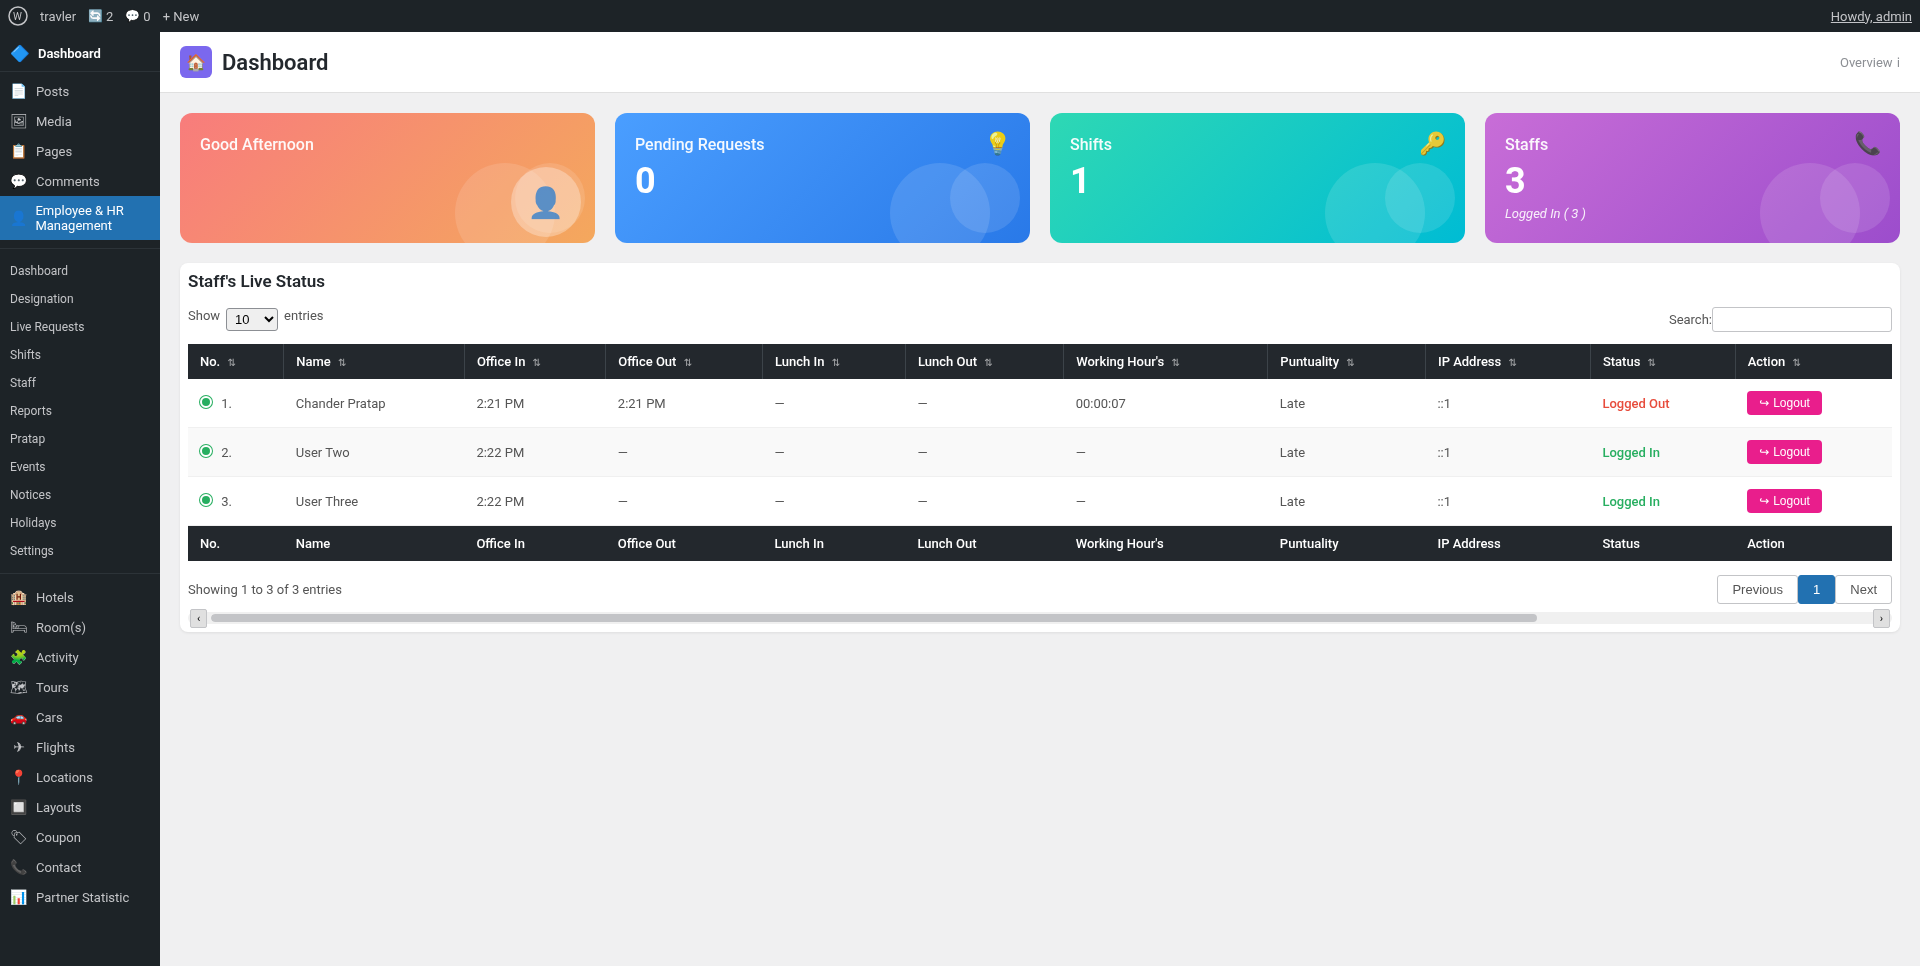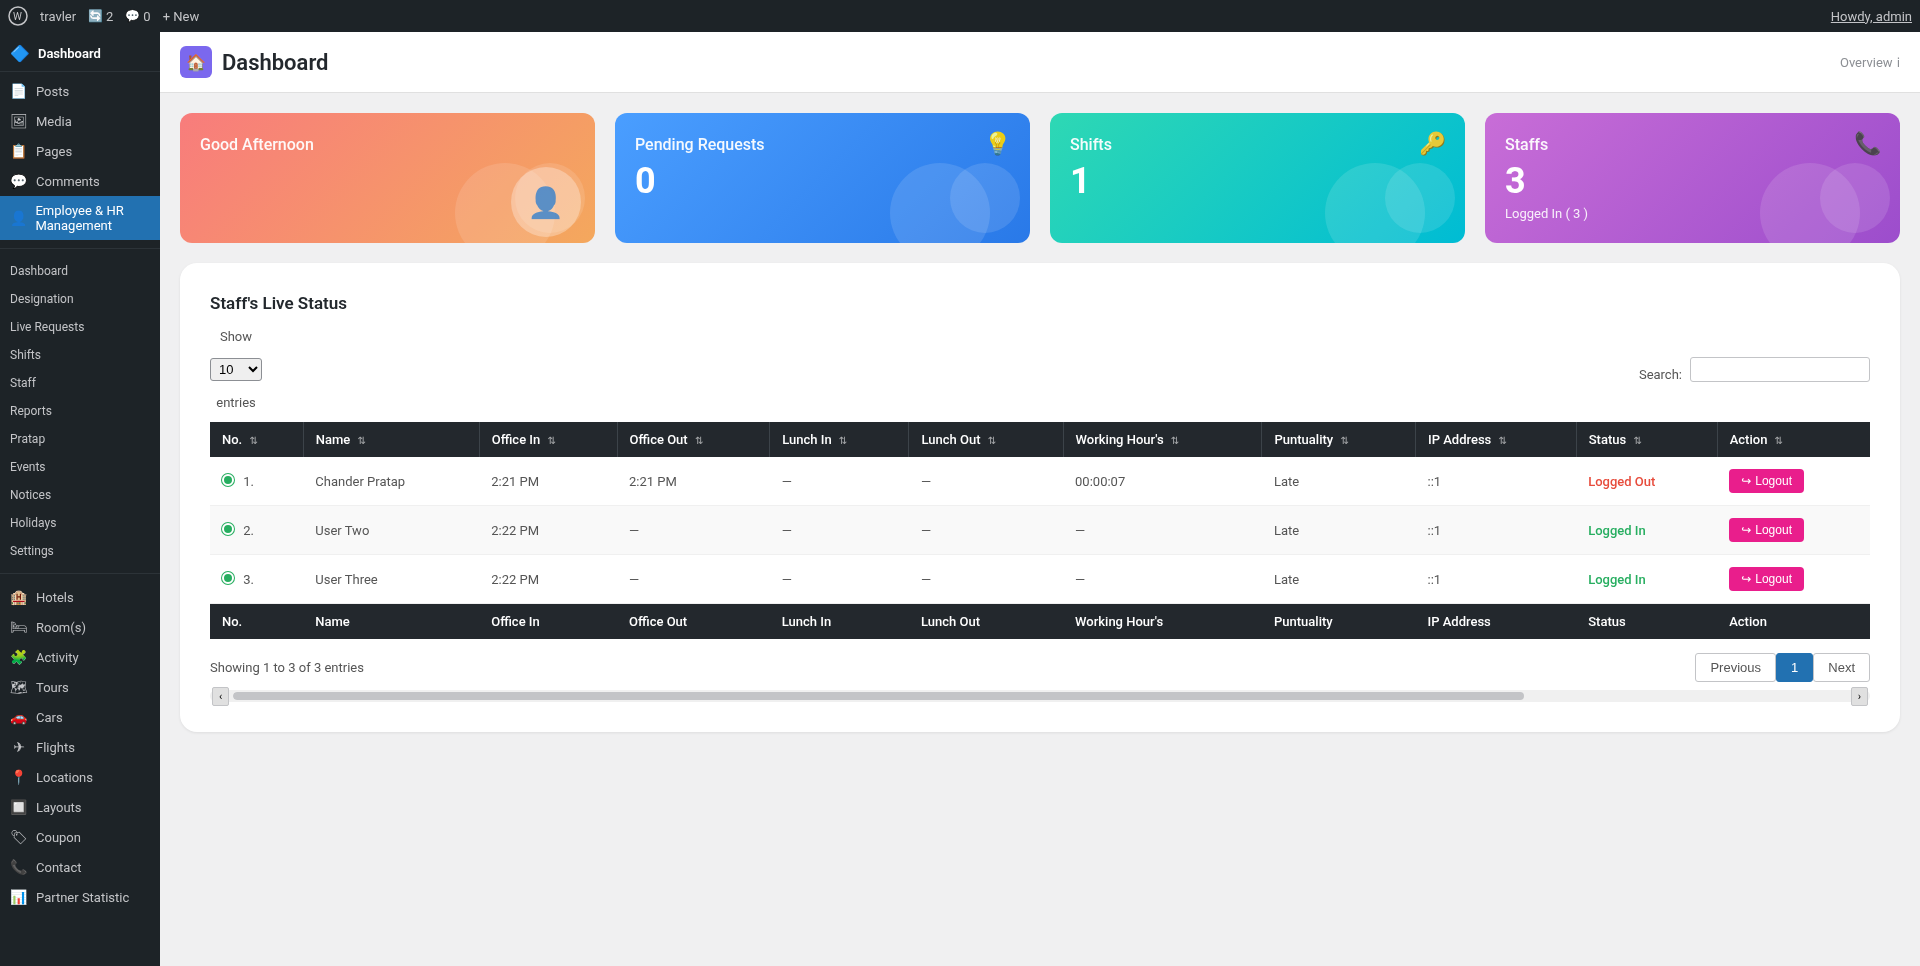--- a/index.html
+++ b/index.html
@@ -118,21 +118,21 @@
       background: linear-gradient(135deg, #4a9eff 0%, #2979e8 100%);
     }
     .stat-card-shifts {
       background: linear-gradient(135deg, #2ed8b4 0%, #00bcd4 100%);
     }
     .stat-card-staffs {
       background: linear-gradient(135deg, #c86dd7 0%, #9c4dcc 100%);
     }
     .stat-card-label { font-size: 16px; font-weight: 500; opacity: 0.95; }
     .stat-card-value { font-size: 36px; font-weight: 700; line-height: 1.1; margin-top: 8px; }
-    .stat-card-sub { font-size: 13px; opacity: 0.9; margin-top: 4px; }
+    .stat-card-sub { font-size: 13px; opacity: 0.9; margin-top: 4px; font-style: italic; }
     .stat-card-icon {
       position: absolute;
       right: 18px;
       top: 18px;
       font-size: 22px;
       opacity: 0.9;
     }
     .stat-card-bg-circle {
       position: absolute;
       border-radius: 50%;
@@ -152,39 +152,39 @@
       align-items: center;
       justify-content: center;
       font-size: 30px;
       color: rgba(255,255,255,0.7);
     }
 
     
     .live-status-section {
       background: #fff;
       margin: 0 20px 20px;
-      border-radius: 17px;
-      padding: 30px;
+      border-radius: 8px;
+      padding: 8px;
       box-shadow: 0 1px 3px rgba(0,0,0,0.08);
     }
     .section-title { font-size: 17px; font-weight: 600; color: #23282d; margin-bottom: 16px; }
     .table-controls {
       display: flex;
       align-items: center;
       justify-content: space-between;
       margin-bottom: 12px;
     }
-    .show-entries { display: flex; align-items: center; gap: 14px; color: #555; font-size: 13px; flex-direction: column; }
+    .show-entries { display: flex; align-items: flex-start; gap: 6px; color: #555; font-size: 13px; }
     .show-entries select {
       border: 1px solid #8c8f94;
       padding: 2px 4px;
       font-size: 13px;
       border-radius: 3px;
     }
-    .search-area { display: flex; align-items: flex-end; gap: 8px; font-size: 13px; color: #555; }
+    .search-area { display: flex; align-items: center; font-size: 13px; color: #555; }
     .search-area input {
       border: 1px solid #c3c4c7;
       padding: 4px 8px;
       font-size: 13px;
       border-radius: 3px;
       width: 180px;
       outline: none;
     }
 
     

